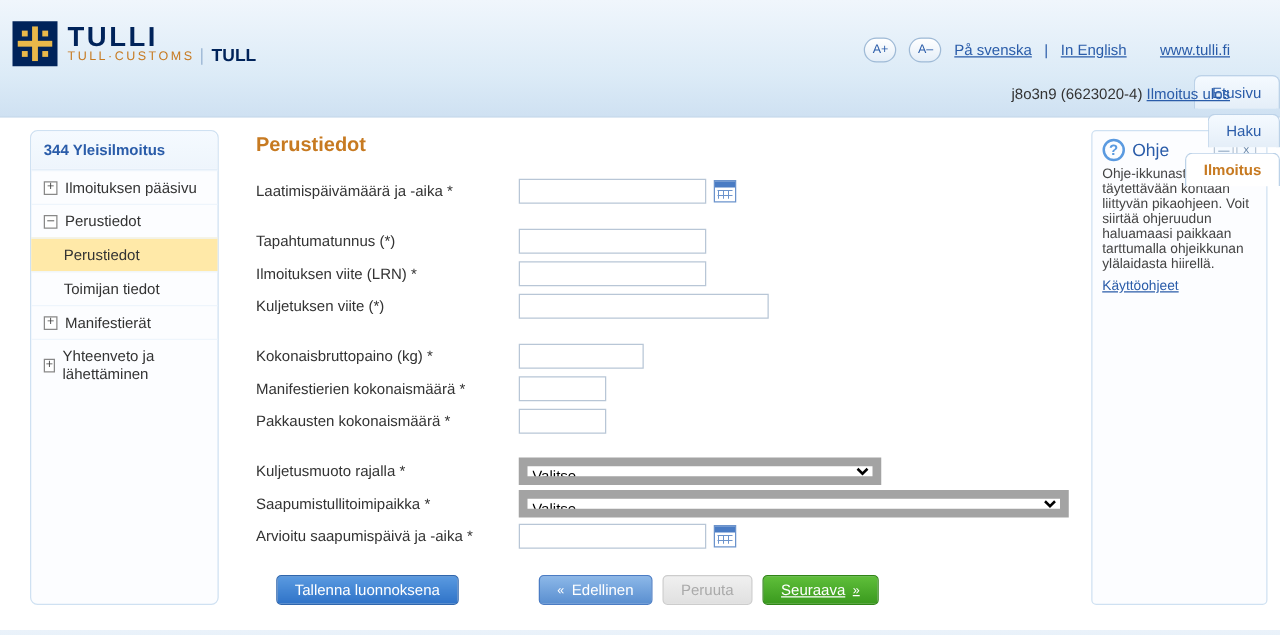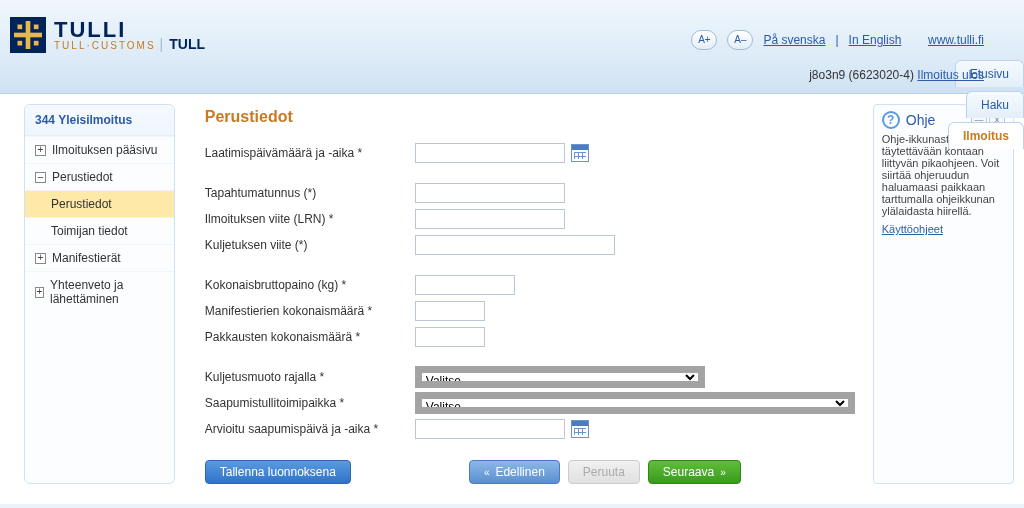--- a/index.html
+++ b/index.html
@@ -44,28 +44,28 @@
   input[type=text] { border:1px solid #b8c6d6; height:20px; padding:1px 4px; font-size:12px; background:#fff;}
   select { border:7px solid #a3a3a3; height:22px; font-size:12px; background:#fff;}
   .w150{width:150px}.w100{width:100px}.w70{width:70px}.w200{width:200px}.w290{width:290px}.w440{width:440px}
   .cal-icon { width:18px; height:18px; display:inline-block; background:
       linear-gradient(#4a7cc4,#4a7cc4) 0 0/100% 5px no-repeat,
       linear-gradient(#fff,#fff); border:1px solid #6b93cc; position:relative;}
   .cal-icon::after{content:""; position:absolute; left:2px; right:2px; top:7px; bottom:2px;
       background:repeating-linear-gradient(#6b93cc 0 1px, transparent 1px 4px),
                  repeating-linear-gradient(90deg,#6b93cc 0 1px, transparent 1px 4px);}
   .gap { height:14px;}
-  .btnrow { display:flex; gap:118px; margin-top:20px; align-items:center;}
+  .btnrow { display:flex; gap:64px; margin-top:20px; align-items:center;margin-left:16px;}
   .btngroup { display:flex; gap:8px;}
   .btn { height:24px; padding:0 14px; border:1px solid; border-radius:4px; font-size:12px; cursor:pointer;
          display:inline-flex; align-items:center; gap:6px; color:#fff;}
   .btn.blue { background:linear-gradient(#5a9ae0,#2f73c8); border-color:#2f66ad;}
   .btn.bluepale { background:linear-gradient(#8cb8e8,#5a8fd0); border-color:#4a7cc4;}
   .btn.gray { background:linear-gradient(#f0f0f0,#e0e0e0); border-color:#ccc; color:#aaa; cursor:default;}
-  .btn.green { background:linear-gradient(#5fbf3a,#3a9a1e); border-color:#2f8516;}
+  .btn.green { background:linear-gradient(#5fbf3a,#3a9a1e); border-color:#2f8516;text-decoration:underline;}
   .help { width:182px; border:1px solid #cfe1f2; border-radius:4px; background:#fcfdff; padding:6px 8px 10px 8px;
           font-size:11px; color:#444;}
   .help-h { display:flex; align-items:center; gap:6px; margin-bottom:4px;}
   .help-h .q { width:18px; height:18px; border:2px solid #5a9ae0; border-radius:50%; display:flex;
                align-items:center; justify-content:center; color:#5a9ae0; font-weight:bold; font-size:12px;}
   .help-h .t { color:#2a5ca9; font-size:14px;}
   .help-h .winbtns { margin-left:auto; display:flex; gap:2px;}
   .help-h .winbtns span{ width:16px; height:13px; border:1px solid #b8c6d6; display:inline-flex;
         align-items:center; justify-content:center; font-size:9px; color:#6a87a8; background:#f5faff;}
   .help a { color:#2a5ca9; text-decoration:underline;}

